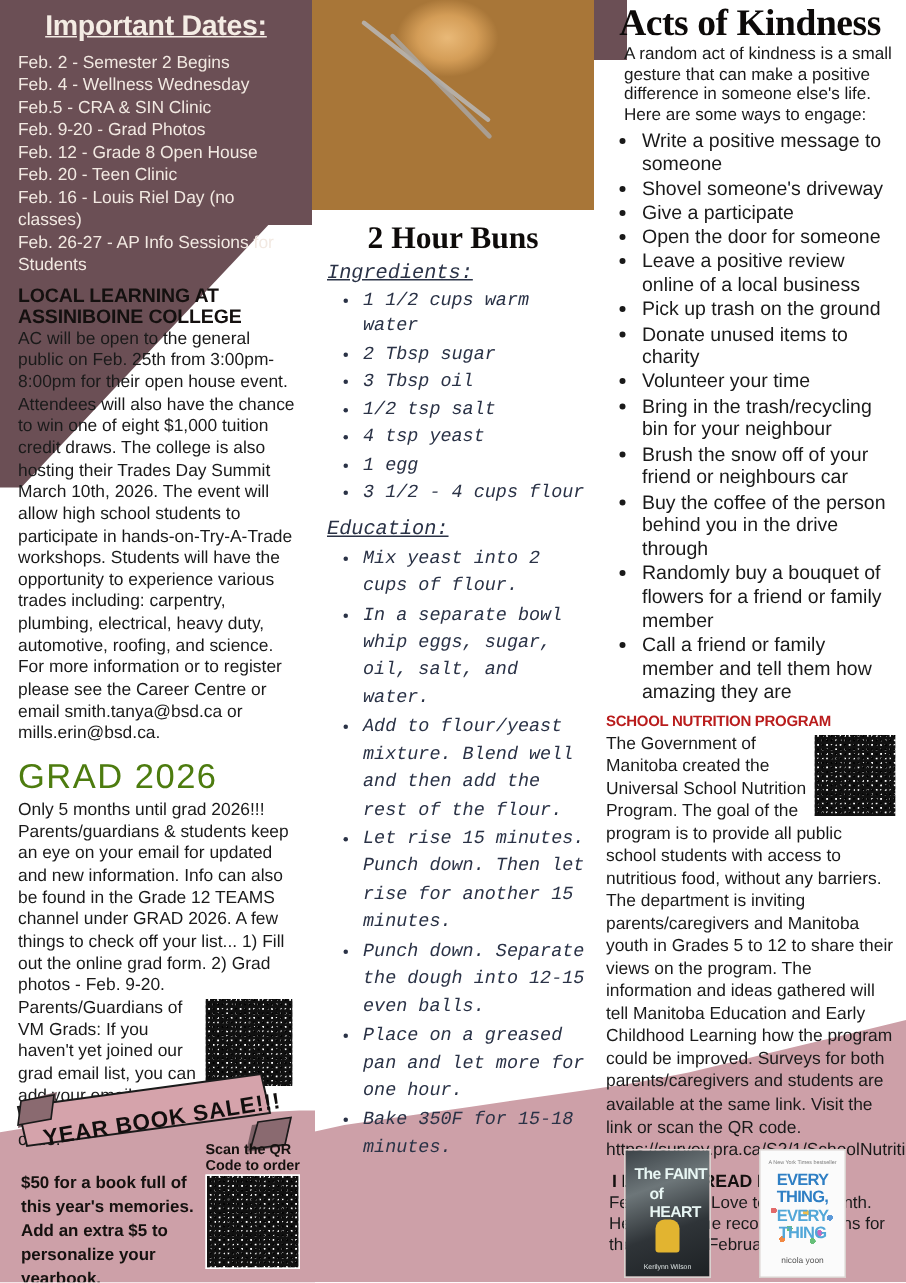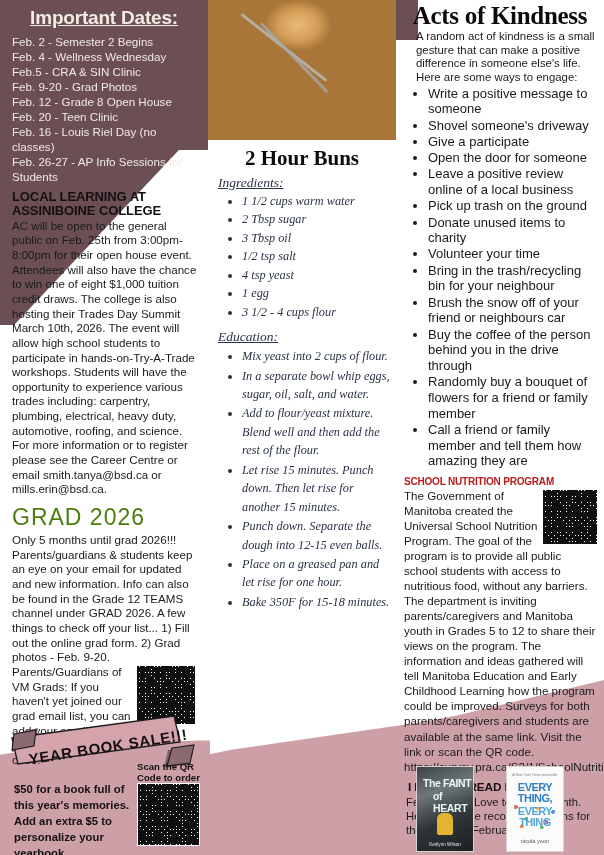--- a/index.html
+++ b/index.html
@@ -158,21 +158,21 @@
     width: 96px; height: 3px; background: #a9a9a9;
     transform: rotate(46deg); opacity: .8;
     border-radius: 2px;
   }
   .recipe-title {
     font-family: "Liberation Serif", serif;
     font-size: 21px; font-weight: bold; text-align: center;
     color: #0e0b0a; padding: 6px 0 4px;
   }
   .script {
-    font-family: Liberation Serif, serif;
+    font-family: Liberation Mono, monospace;
     font-style: italic; color: #2a3246;
   }
   .sub-head {
     font-size: 13.5px; text-decoration: underline;
     padding: 0 0 2px 10px;
   }
   .recipe-list { list-style: disc; padding-left: 34px; margin: 0 0 8px 0; }
   .recipe-list li {
     font-size: 12.3px; line-height: 1.42; padding-right: 4px;
     margin-bottom: 1px;
@@ -300,21 +300,21 @@
       <li>3 1/2 - 4 cups flour</li>
     </ul>
 
     <div class="script sub-head">Education:</div>
     <ul class="recipe-list dir-list script">
       <li>Mix yeast into 2 cups of flour.</li>
       <li>In a separate bowl whip eggs, sugar, oil, salt, and water.</li>
       <li>Add to flour/yeast mixture. Blend well and then add the rest of the flour.</li>
       <li>Let rise 15 minutes. Punch down. Then let rise for another 15 minutes.</li>
       <li>Punch down. Separate the dough into 12-15 even balls.</li>
-      <li>Place on a greased pan and let rise for one hour.</li>
+      <li>Place on a greased pan and let more for one hour.</li>
       <li>Bake 350F for 15-18 minutes.</li>
     </ul>
   </div>
 
   <div class="col col-right">
     <div class="kind-title">Acts of Kindness</div>
     <div class="r-body">A random act of kindness is a small gesture that can make a positive difference in someone else's life. Here are some ways to engage:</div>
     <ul class="r-list">
       <li>Write a positive message to someone</li>
       <li>Shovel someone's driveway</li>

